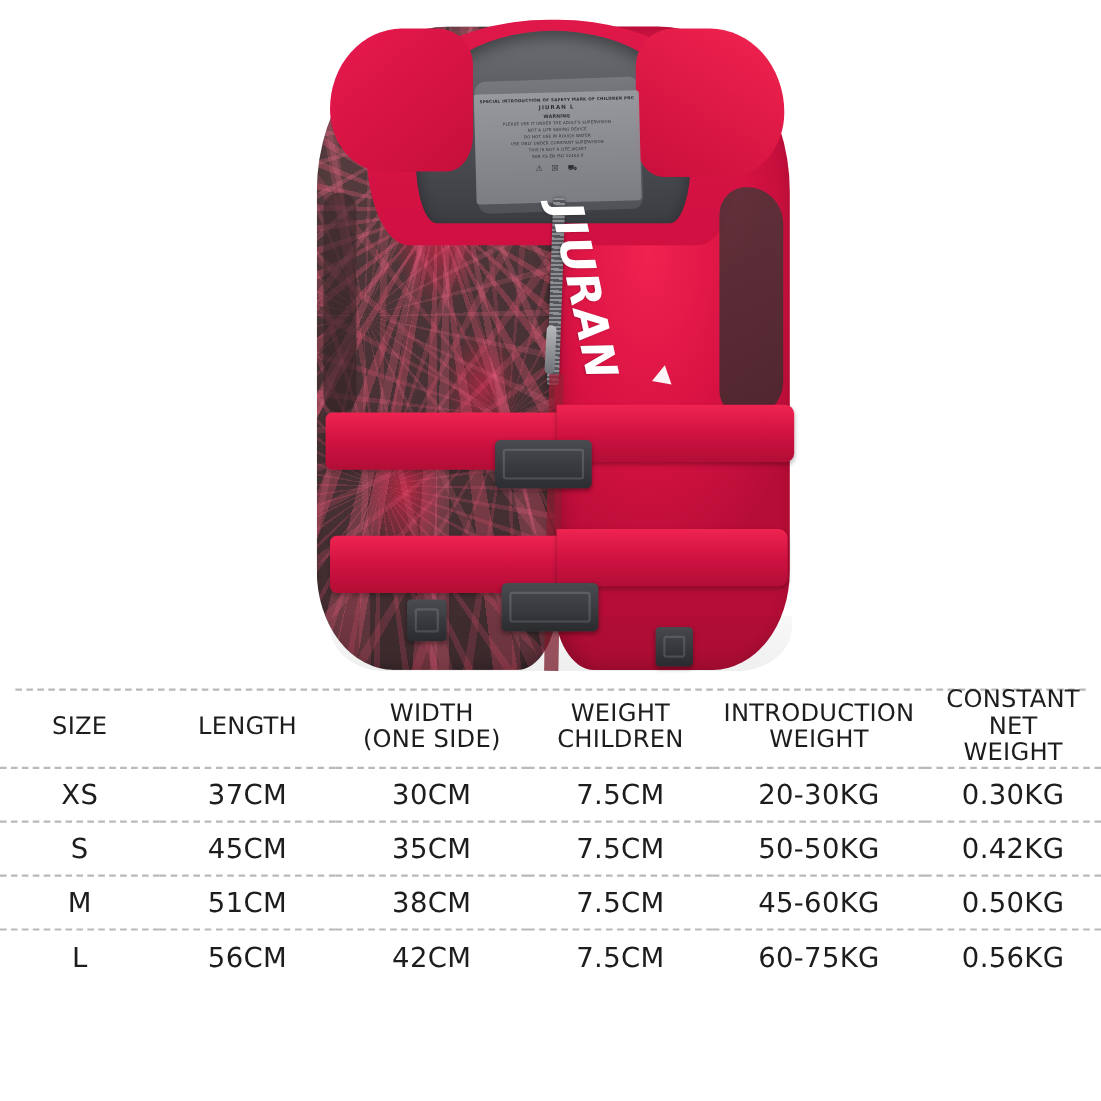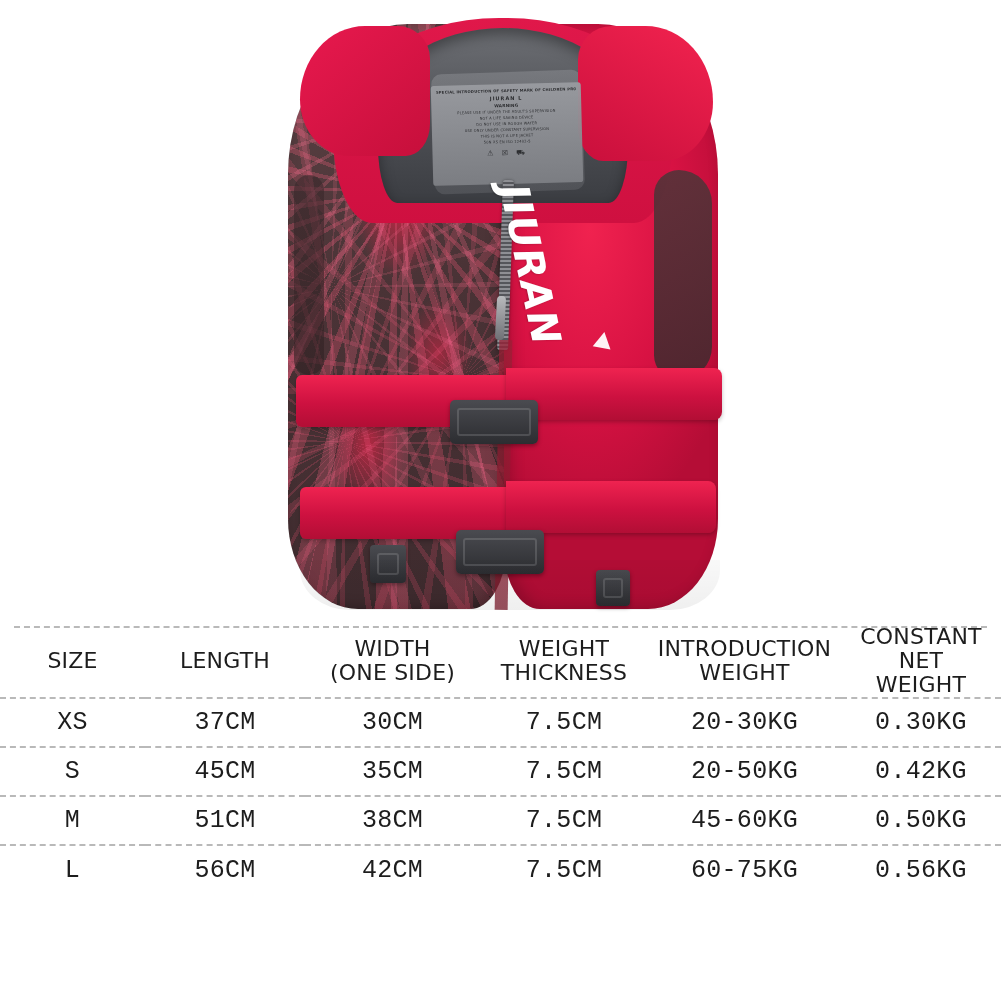--- a/index.html
+++ b/index.html
@@ -312,21 +312,20 @@
     padding: 0;
   }
   .size-table tr {
     height: 49px;
   }
   .size-table tr.header-row {
     height: 52px;
   }
   .row-sep td {
     border-top: 2px dashed #b9b9b9;
-    font-family: Liberation Mono, monospace;
   }
   .table-top-rule {
     position: absolute;
     left: 14px;
     top: 626px;
     width: 973px;
     height: 0;
     border-top: 2px dashed #b9b9b9;
   }
   .size-table td.cell {
@@ -421,21 +420,21 @@
         <th class="hcell">
           <div>LENGTH</div>
           <div></div>
         </th>
         <th class="hcell">
           <div>WIDTH</div>
           <div>(ONE SIDE)</div>
         </th>
         <th class="hcell">
           <div>WEIGHT</div>
-          <div>THICKNESS</div>
+          <div>CHILDREN</div>
         </th>
         <th class="hcell">
           <div>INTRODUCTION</div>
           <div>WEIGHT</div>
         </th>
         <th class="hcell">
           <div>CONSTANT NET</div>
           <div>WEIGHT</div>
         </th>
       </tr>
@@ -447,21 +446,21 @@
         <td class="cell">30CM</td>
         <td class="cell">7.5CM</td>
         <td class="cell">20-30KG</td>
         <td class="cell">0.30KG</td>
       </tr>
       <tr class="row-sep">
         <td class="cell">S</td>
         <td class="cell">45CM</td>
         <td class="cell">35CM</td>
         <td class="cell">7.5CM</td>
-        <td class="cell">20-50KG</td>
+        <td class="cell">50-50KG</td>
         <td class="cell">0.42KG</td>
       </tr>
       <tr class="row-sep">
         <td class="cell">M</td>
         <td class="cell">51CM</td>
         <td class="cell">38CM</td>
         <td class="cell">7.5CM</td>
         <td class="cell">45-60KG</td>
         <td class="cell">0.50KG</td>
       </tr>

